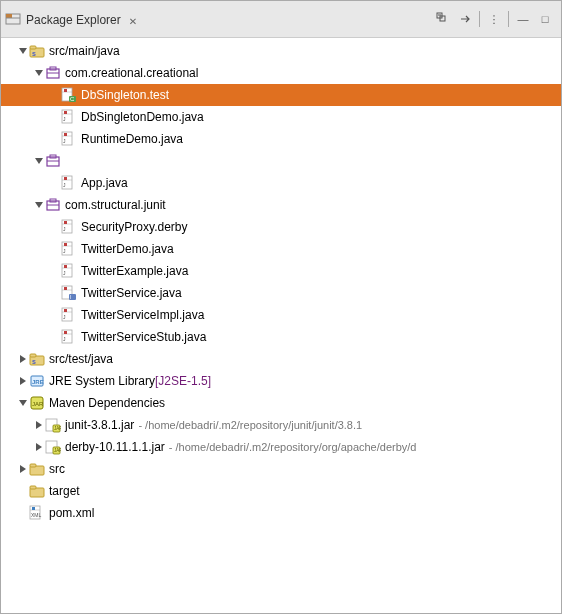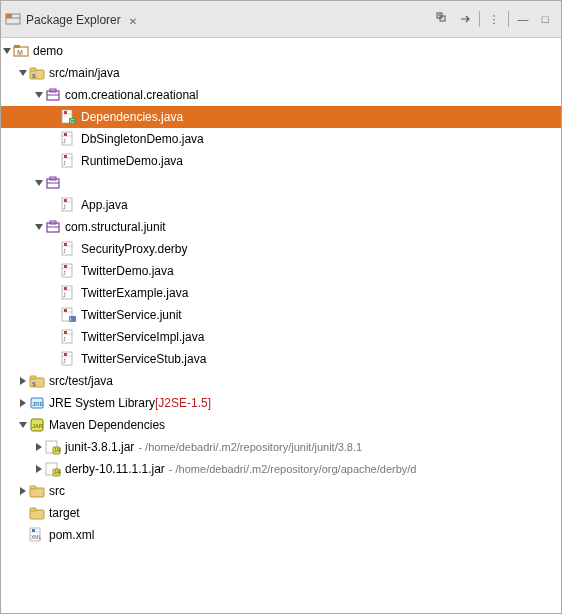--- a/index.html
+++ b/index.html
@@ -170,36 +170,20 @@
       </button>
       <div class="titlebar-sep"></div>
       <button class="titlebar-btn" title="View Menu">⋮</button>
       <div class="titlebar-sep"></div>
       <button class="titlebar-btn" title="Minimize">—</button>
       <button class="titlebar-btn" title="Maximize">□</button>
     </div>
   </div>
 
   <div class="tree-container" id="tree-root">
-  <div class="tree-item">
-        <span class="indent" style="width: 0px;"></span>
-        <span class="arrow" style="color: rgb(85, 85, 85);">
-          <svg width="8" height="8" viewBox="0 0 8 8">
-            <polygon points="0,1 8,1 4,7" fill="#555"></polygon>
-          </svg>
-        </span>
-        <span class="item-icon">
-          <svg class="svg-icon" viewBox="0 0 16 16">
-            <rect x="1" y="4" width="14" height="9" fill="none" stroke="#c08040" stroke-width="1.2"></rect>
-            <rect x="1" y="2" width="6" height="3" fill="#c08040"></rect>
-            <text x="4" y="12" font-size="7" fill="#c08040" font-weight="bold">M</text>
-          </svg>
-        </span>
-        <span class="item-label">demo</span>
-      </div>
       <div class="tree-item">
         <span class="indent" style="width: 16px;"></span>
         <span class="arrow" style="color: rgb(85, 85, 85);">
           <svg width="8" height="8" viewBox="0 0 8 8">
             <polygon points="0,1 8,1 4,7" fill="#555"></polygon>
           </svg>
         </span>
         <span class="item-icon">
           <svg class="svg-icon" viewBox="0 0 16 16">
             <rect x="1" y="5" width="14" height="9" rx="1" fill="#e8d080" stroke="#c0a030" stroke-width="1"></rect>
@@ -230,21 +214,21 @@
         <span class="arrow" style="color: rgb(255, 255, 255); width: 12px;"></span>
         <span class="item-icon">
           <svg class="svg-icon" viewBox="0 0 16 16">
             <rect x="1" y="1" width="10" height="13" fill="#fff" stroke="#aaa" stroke-width="0.8"></rect>
             <line x1="1" y1="5" x2="11" y2="5" stroke="#aaa" stroke-width="0.5"></line>
             <rect x="3" y="2" width="3" height="3" fill="#c04040"></rect>
             <rect x="8" y="9" width="7" height="6" fill="#50a050" rx="1"></rect>
             <text x="9" y="14" font-size="6" fill="#fff">C</text>
           </svg>
         </span>
-        <span class="item-label">Dependencies.java</span>
+        <span class="item-label">DbSingleton.test</span>
       </div>
       <div class="tree-item">
         <span class="indent" style="width: 48px;"></span>
         <span class="arrow" style="color: rgb(85, 85, 85); width: 12px;"></span>
         <span class="item-icon">
           <svg class="svg-icon" viewBox="0 0 16 16">
             <rect x="1" y="1" width="10" height="13" fill="#fff" stroke="#aaa" stroke-width="0.8"></rect>
             <line x1="1" y1="5" x2="11" y2="5" stroke="#aaa" stroke-width="0.5"></line>
             <rect x="3" y="2" width="3" height="3" fill="#c04040"></rect>
             <text x="2" y="12" font-size="5" fill="#555">J</text>
@@ -353,21 +337,21 @@
         <span class="arrow" style="color: rgb(85, 85, 85); width: 12px;"></span>
         <span class="item-icon">
           <svg class="svg-icon" viewBox="0 0 16 16">
             <rect x="1" y="1" width="10" height="13" fill="#fff" stroke="#aaa" stroke-width="0.8"></rect>
             <line x1="1" y1="5" x2="11" y2="5" stroke="#aaa" stroke-width="0.5"></line>
             <rect x="3" y="2" width="3" height="3" fill="#c04040"></rect>
             <rect x="8" y="9" width="7" height="6" fill="#6080c0" rx="1"></rect>
             <text x="9" y="14" font-size="5" fill="#fff">I</text>
           </svg>
         </span>
-        <span class="item-label">TwitterService.junit</span>
+        <span class="item-label">TwitterService.java</span>
       </div>
       <div class="tree-item">
         <span class="indent" style="width: 48px;"></span>
         <span class="arrow" style="color: rgb(85, 85, 85); width: 12px;"></span>
         <span class="item-icon">
           <svg class="svg-icon" viewBox="0 0 16 16">
             <rect x="1" y="1" width="10" height="13" fill="#fff" stroke="#aaa" stroke-width="0.8"></rect>
             <line x1="1" y1="5" x2="11" y2="5" stroke="#aaa" stroke-width="0.5"></line>
             <rect x="3" y="2" width="3" height="3" fill="#c04040"></rect>
             <text x="2" y="12" font-size="5" fill="#555">J</text>
@@ -411,21 +395,21 @@
             <polygon points="1,0 7,4 1,8" fill="#555"></polygon>
           </svg>
         </span>
         <span class="item-icon">
           <svg class="svg-icon" viewBox="0 0 16 16">
             <rect x="2" y="3" width="12" height="10" rx="1" fill="#ddeeff" stroke="#4080c0" stroke-width="1"></rect>
             <text x="3" y="11" font-size="6" fill="#4080c0" font-weight="bold">JRE</text>
           </svg>
         </span>
         <span class="item-label">JRE System Library</span>
-        <span class="item-label" style="color: #b91c1c;"> [J2SE-1.5]</span>
+        <span class="item-label" style="color: #701a75;"> [J2SE-1.5]</span>
       </div>
       <div class="tree-item">
         <span class="indent" style="width: 16px;"></span>
         <span class="arrow" style="color: rgb(85, 85, 85);">
           <svg width="8" height="8" viewBox="0 0 8 8">
             <polygon points="0,1 8,1 4,7" fill="#555"></polygon>
           </svg>
         </span>
         <span class="item-icon">
           <svg class="svg-icon" viewBox="0 0 16 16">

